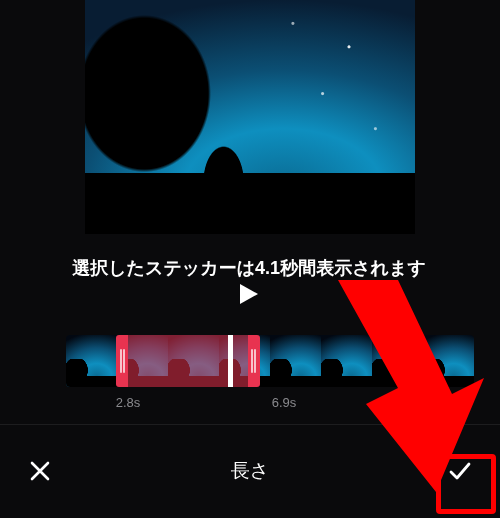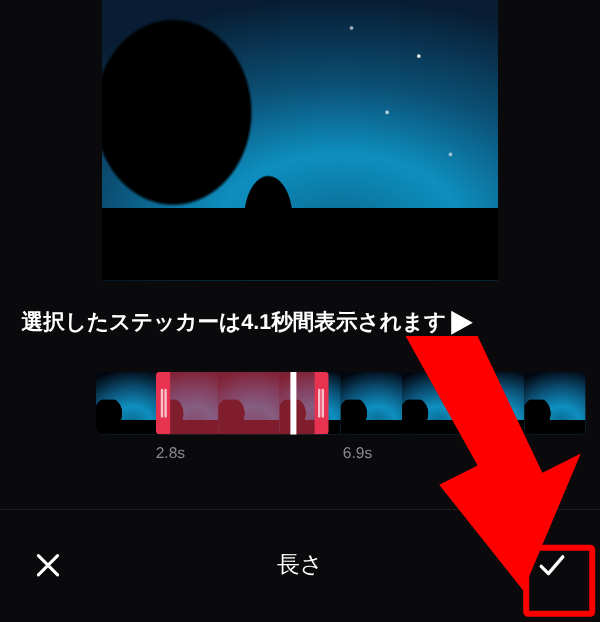--- a/index.html
+++ b/index.html
@@ -37,27 +37,28 @@
     background:
       radial-gradient(ellipse 42% 70% at 18% 40%, #000 46%, transparent 48%),
       radial-gradient(ellipse 12% 30% at 42% 78%, #000 50%, transparent 52%),
       linear-gradient(to top, #000 0 26%, transparent 26%);
   }
 
   
   .status-row{
     display:flex; align-items:center; justify-content:flex-start;
     padding: 22px 20px 10px 18px;
+    flex-direction: column;
   }
   .status-text{ font-size:18px; font-weight:600; line-height:1.4; }
   .play-btn{ width:26px; height:26px; display:flex; align-items:center; justify-content:center; }
   .play-btn svg{ display:block; }
 
   
-  .timeline-wrap{ position:relative; height:120px; padding:18px 20px 0 30px; }
+  .timeline-wrap{ position:relative; height:120px; padding:18px 20px 0 16px; }
   .thumbs{
     position:relative;
     display:flex;
     height:52px;
     width:408px;
     margin-left:50px;
     border-radius:4px;
     overflow:hidden;
   }
   .thumb{

